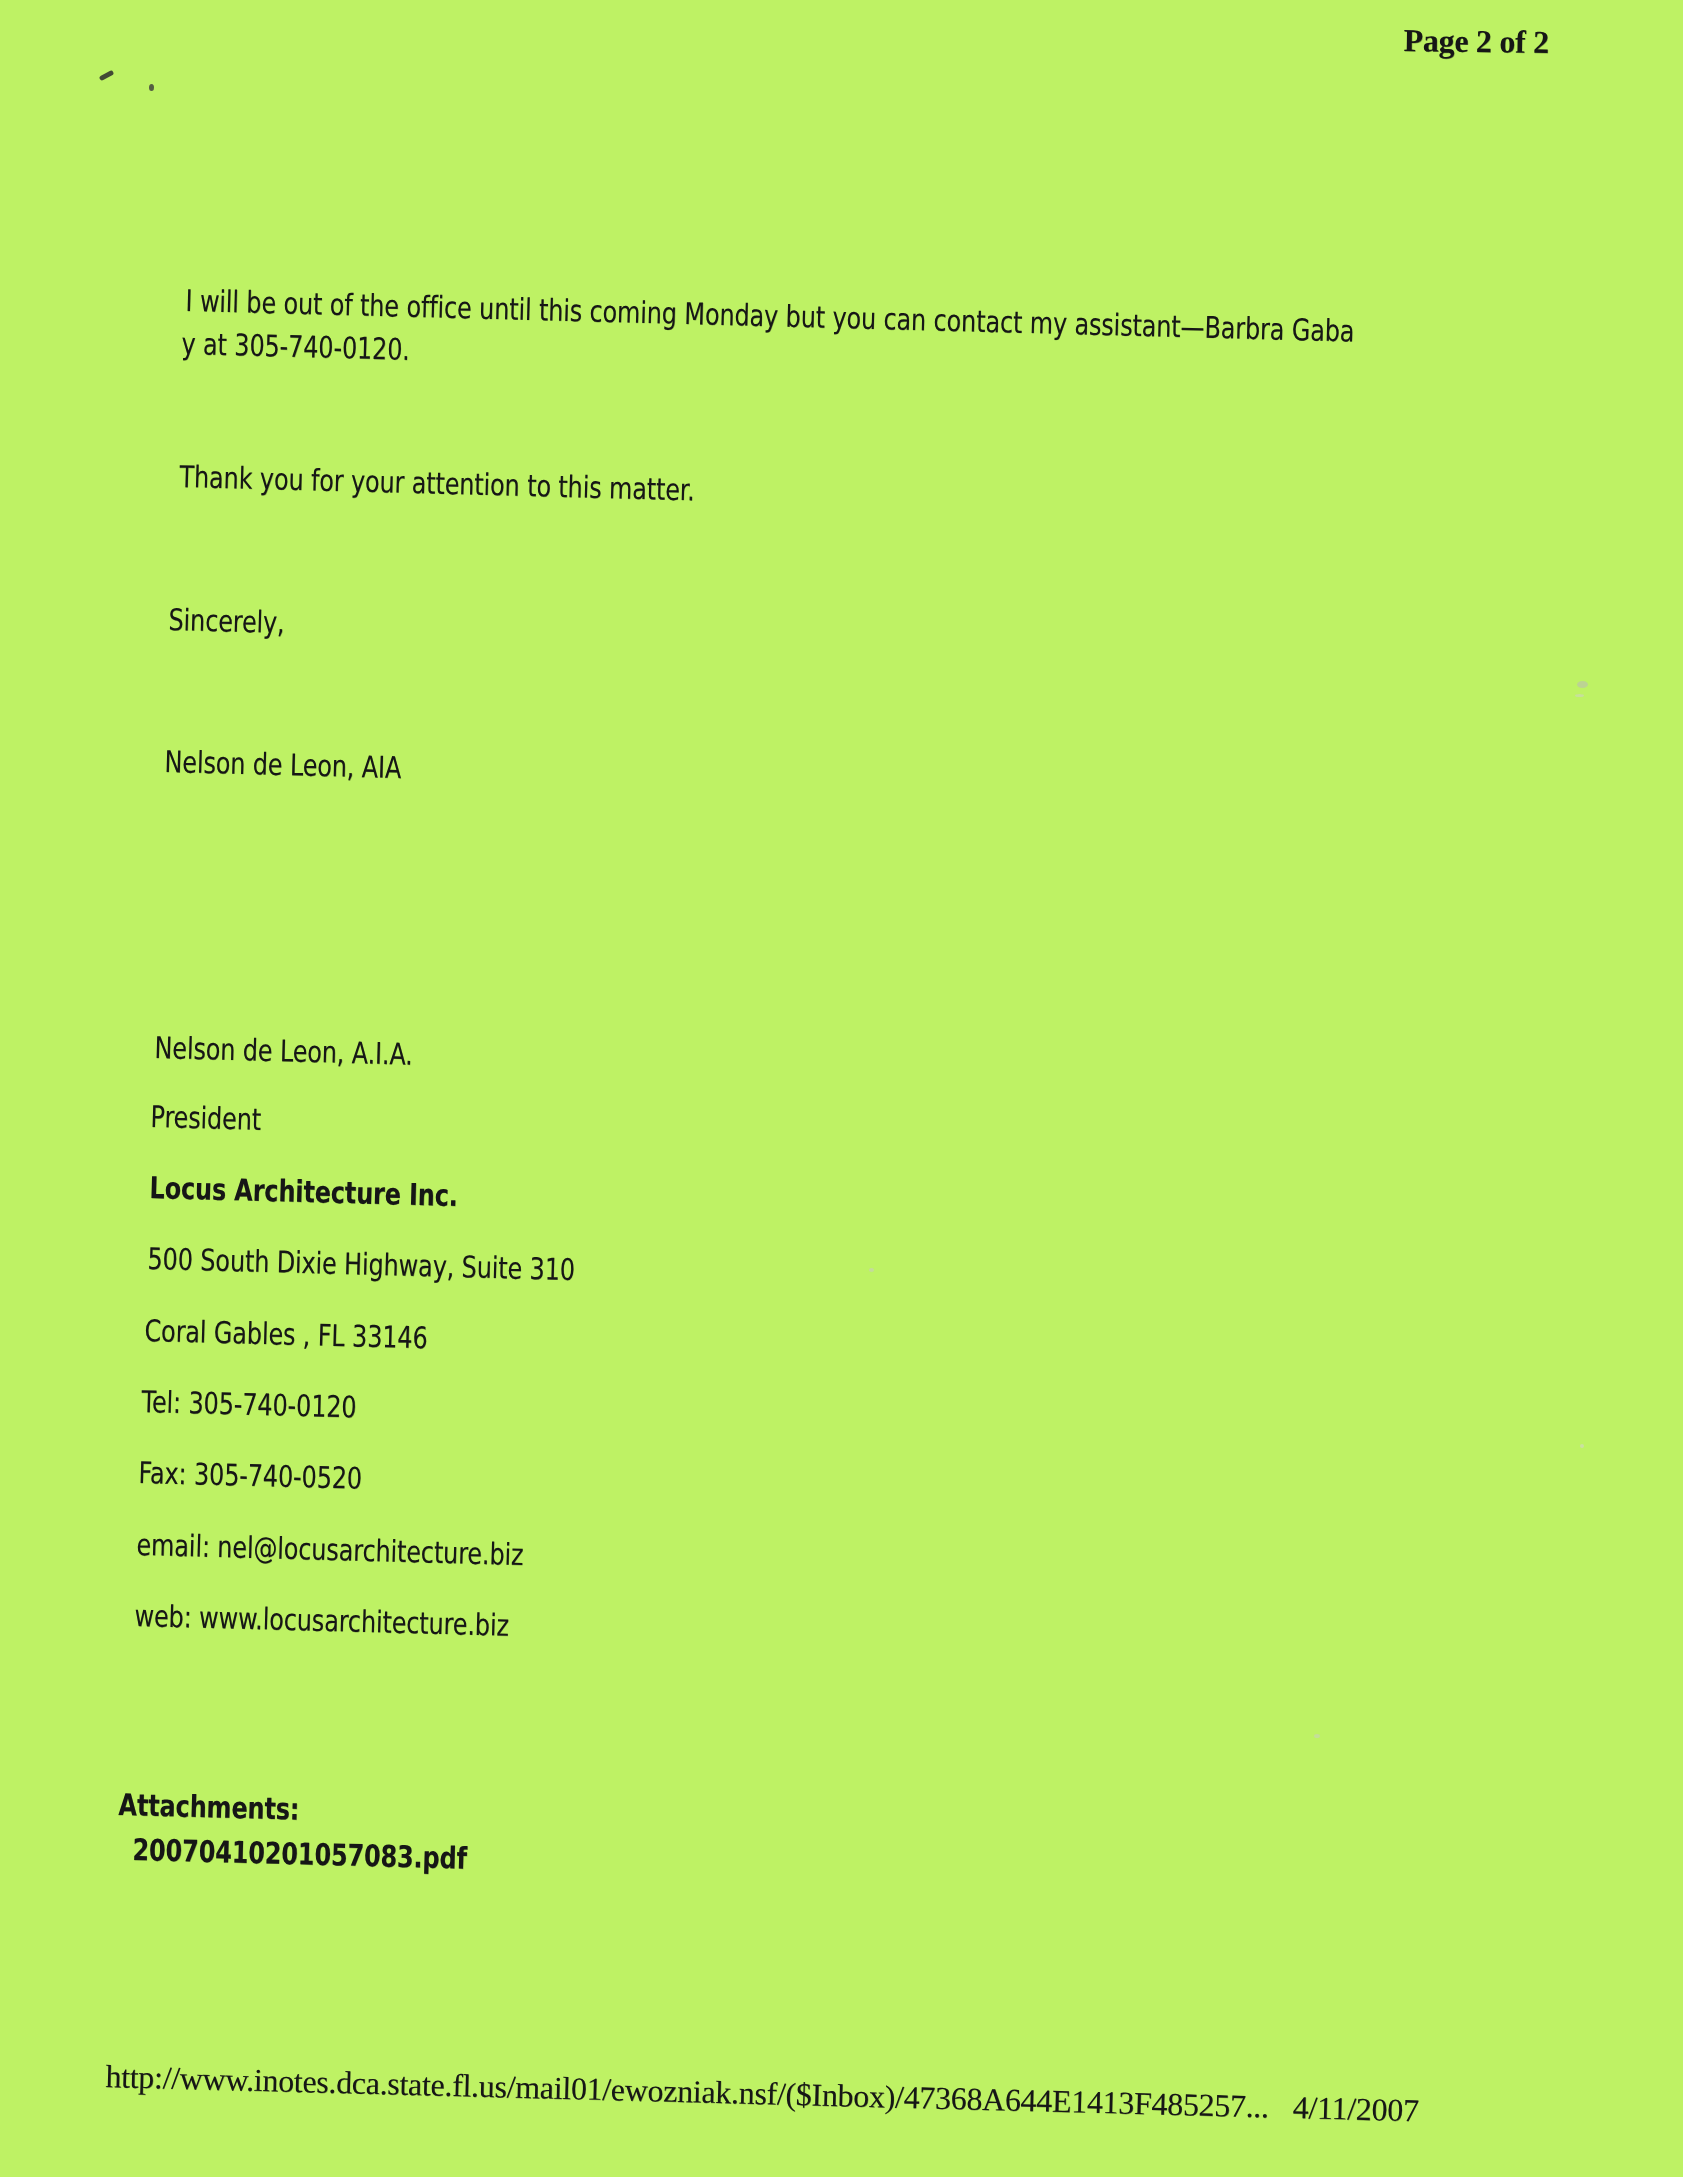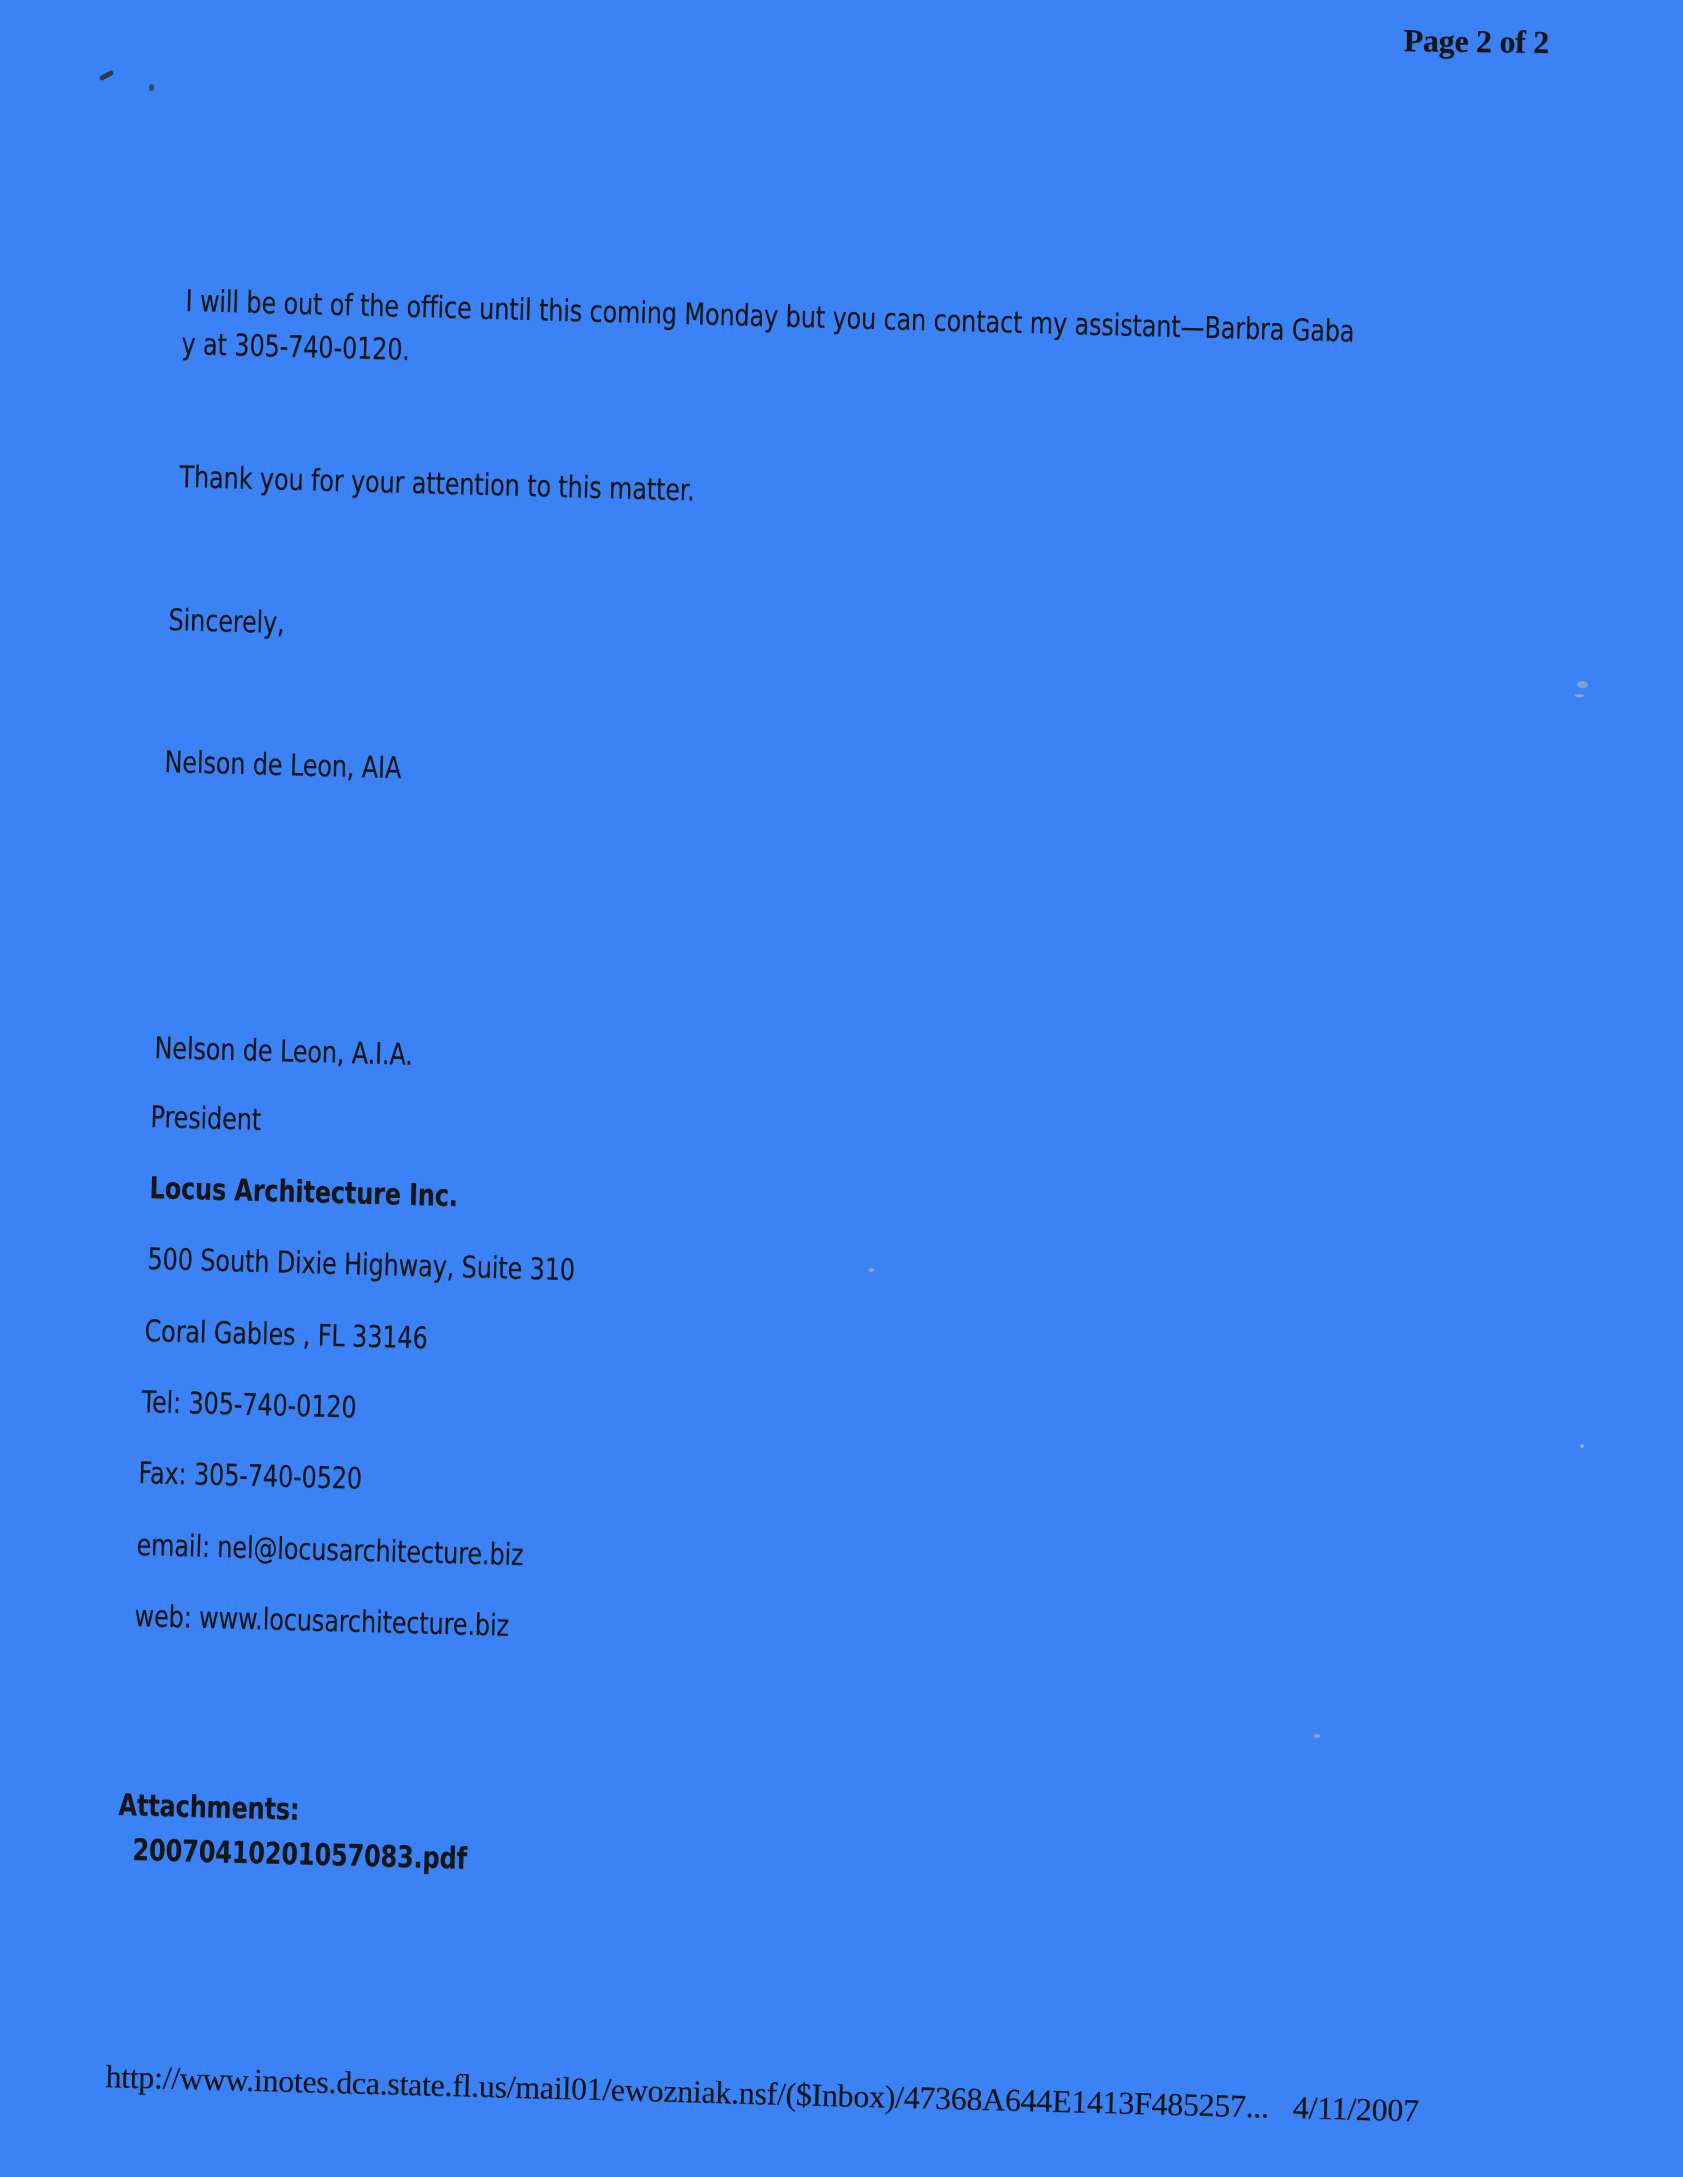--- a/index.html
+++ b/index.html
@@ -4,21 +4,21 @@
 <style>
   html, body {
     margin: 0;
     padding: 0;
     background: #ffffff;
   }
   .page {
     position: relative;
     width: 1683px;
     height: 2177px;
-    background: #3b82f6;
+    background: #bef264;
     overflow: hidden;
     font-family: "DejaVu Sans", sans-serif;
   }
   .line {
     position: absolute;
     white-space: nowrap;
     transform-origin: 0 0;
     color: #161616;
   }
   

